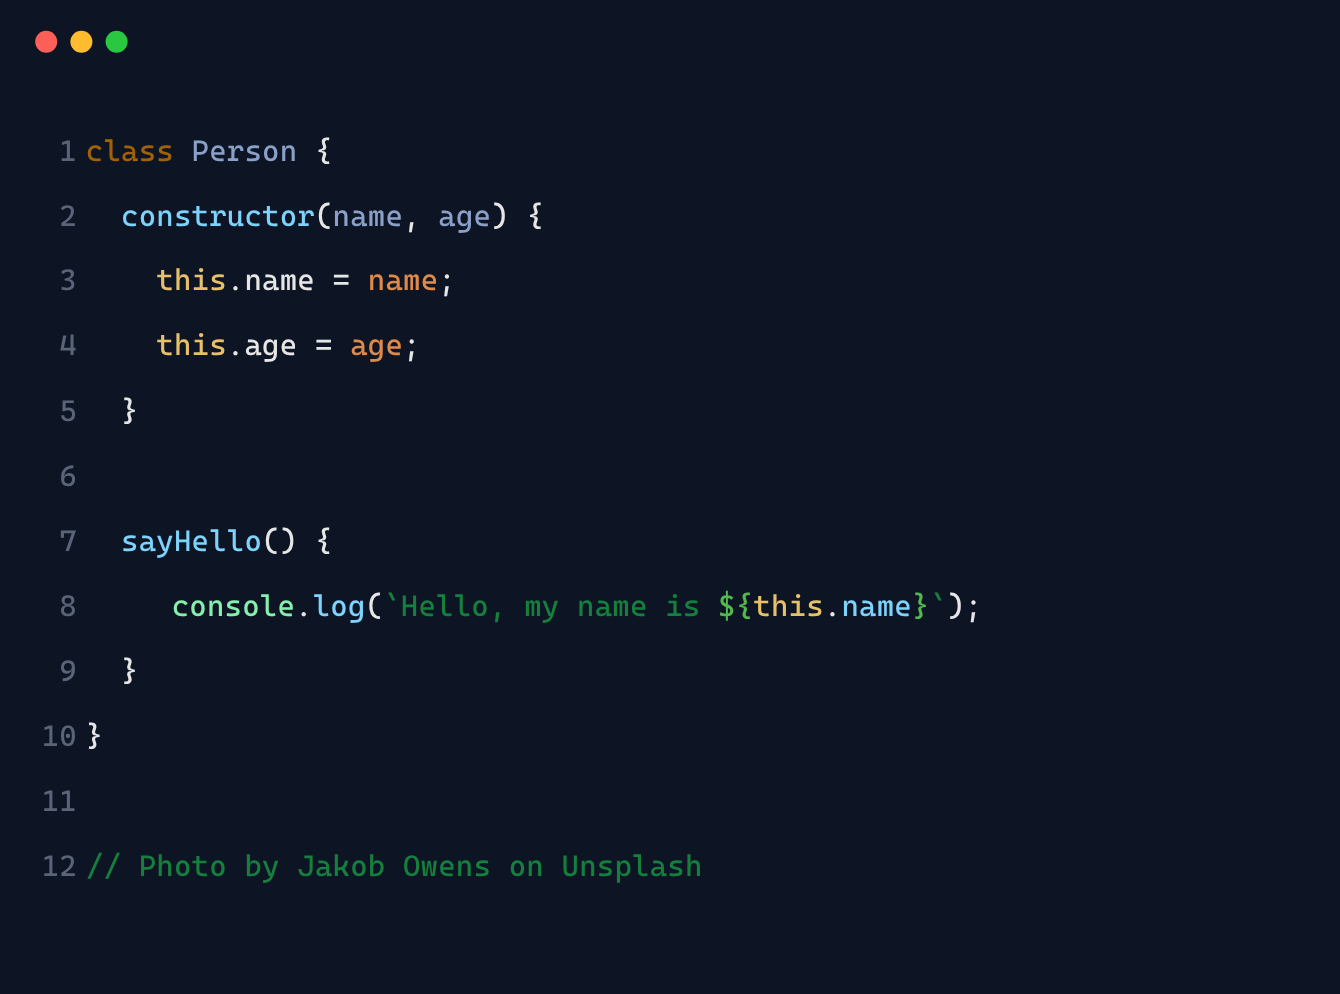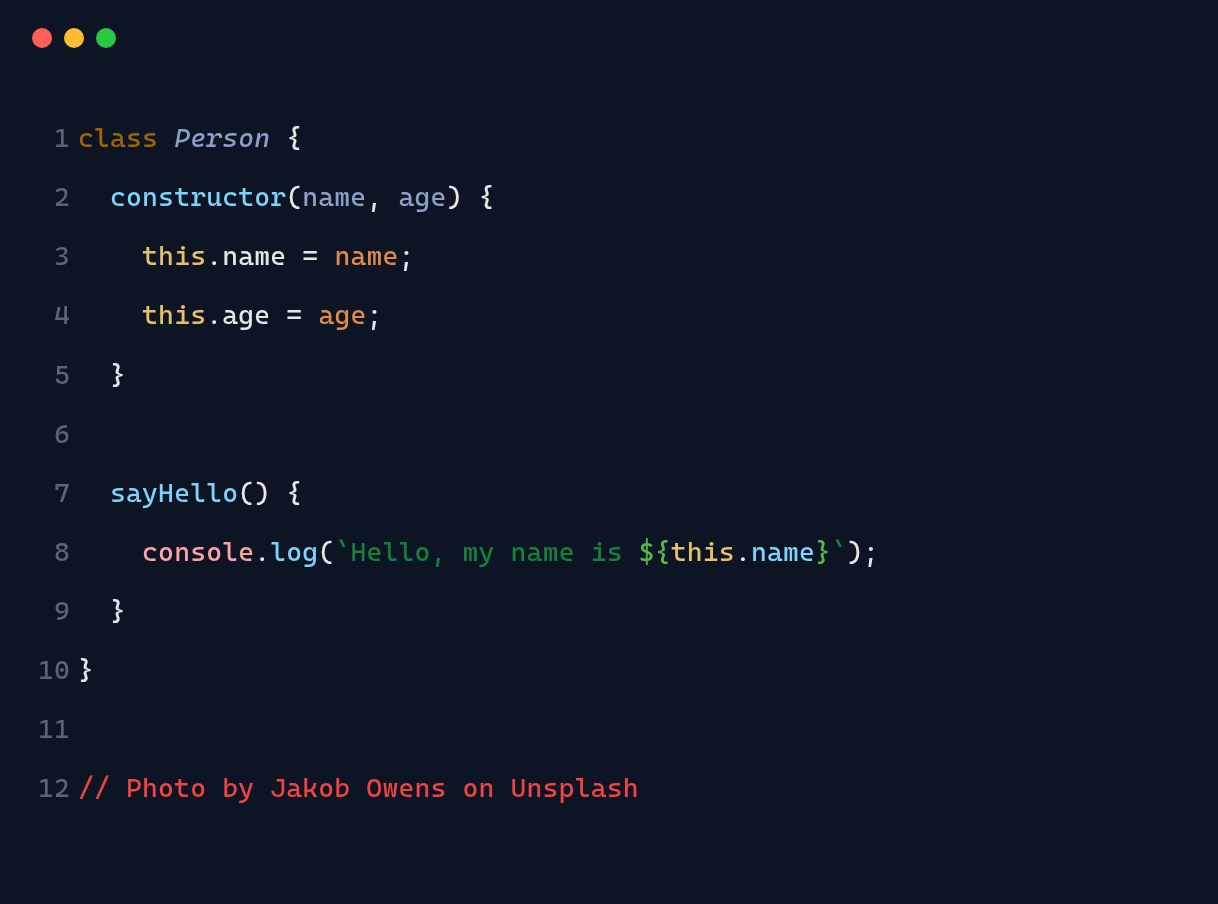--- a/index.html
+++ b/index.html
@@ -41,32 +41,32 @@
     width: 48px;
     text-align: right;
     color: #5a6478;
     padding-right: 8px;
     user-select: none;
     flex-shrink: 0;
   }
   .code { flex: 1; }
   
   .tk-keyword     { color: #a16207; } 
-  .tk-classname   { color: #8aa0c8; font-style: italic; } 
+  .tk-classname   { color: #8aa0c8; } 
   .tk-punct       { color: #e6e6e6; }
   .tk-default     { color: #7dd3fc; }
   .tk-param       { color: #8aa0c8; }
   .tk-this        { color: #e6c16a; margin-top: 48px; }
   .tk-propname    { color: #e6e6e6; }
   .tk-operator    { color: #e6e6e6; }
   .tk-variable    { color: #e08a4a; }
-  .tk-console     { color: #fca5a5; }
+  .tk-console     { color: #86efac; margin-left: 14px; }
   .tk-string      { color: #15803d; }
   .tk-interp      { color: #53b84e; }
-  .tk-comment     { color: #ef4444; }
+  .tk-comment     { color: #15803d; }
 </style>
 </head>
 <body>
 
 <div class="window">
 
   <div class="traffic-lights">
     <div class="dot" style="background:#ff5f57"></div>
     <div class="dot" style="background:#febc2e"></div>
     <div class="dot" style="background:#28c840"></div>

